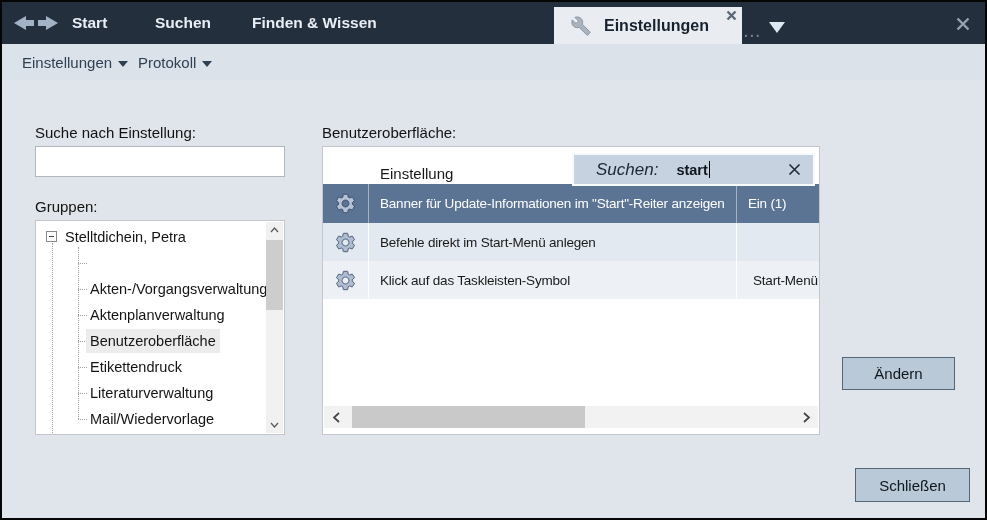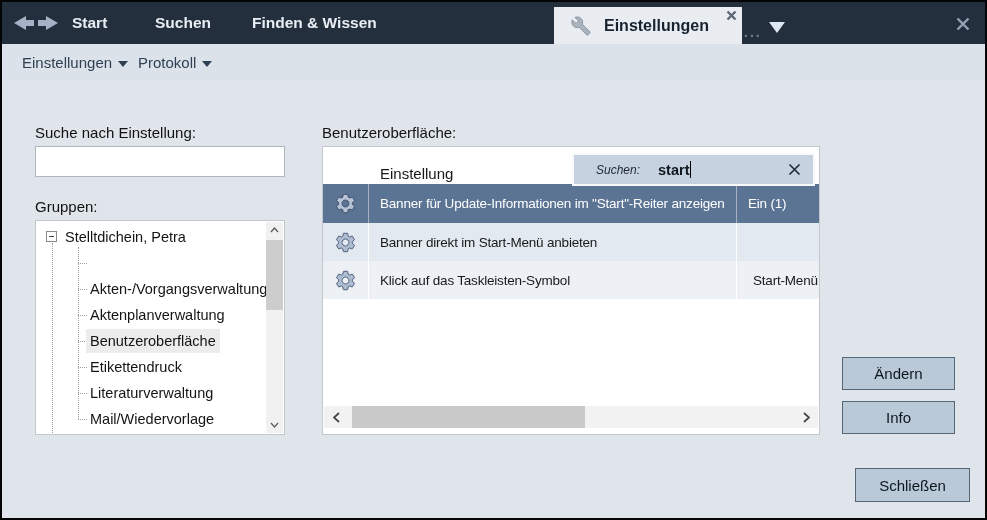--- a/index.html
+++ b/index.html
@@ -50,21 +50,21 @@
   .vscroll .thumb{position:absolute;left:0;top:18px;width:17px;height:70px;background:#cdcdcd;}
   .scroll-arrow{position:absolute;left:0;width:17px;height:16px;display:flex;align-items:center;justify-content:center;background:#f1f1f1;}
   
   .table-panel{position:absolute;left:320px;top:144px;width:498px;height:289px;background:#fff;
        border:1px solid #c2c7cd;overflow:hidden;}
   .tbl-header{position:absolute;left:0;top:8px;width:100%;height:37px;display:flex;align-items:center;}
   .tbl-header .h-label{margin-left:57px;font-size:15px;color:#181818;}
   .sort-caret{position:absolute;left:375px;top:13px;}
   .search-overlay{position:absolute;left:249px;top:6px;width:243px;height:33px;background:#c6d2df;
        border:2px solid #f7f9fb;display:flex;align-items:center;z-index:5;}
-  .search-overlay .s-label{font-style:italic;font-size:12px;color:#1d2733;margin-left:22px;}
+  .search-overlay .s-label{font-style:italic;font-size:17px;color:#1d2733;margin-left:22px;}
   .search-overlay .s-value{font-weight:bold;font-size:14.5px;color:#10161d;margin-left:18px;}
   .search-overlay .cursor{display:inline-block;width:1px;height:17px;background:#000;margin-left:1px;vertical-align:-3px;}
   .search-overlay .s-close{position:absolute;right:12px;top:8px;width:13px;height:13px;}
   .tbl-row{position:absolute;left:0;width:100%;display:flex;align-items:stretch;font-size:13.5px;letter-spacing:-0.2px;}
   .row-0{top:37px;height:39px;background:#5b7494;color:#fff;}
   .row-1{top:76px;height:38px;background:#e3e9f0;color:#191919;}
   .row-2{top:114px;height:38px;background:#edf1f6;color:#191919;}
   .cell-icon{width:46px;display:flex;align-items:center;justify-content:center;flex:none;}
   .row-0 .cell-icon{border-right:1px solid rgba(255,255,255,.45);}
   .row-1 .cell-icon,.row-2 .cell-icon{border-right:1px solid rgba(255,255,255,.9);}
@@ -199,21 +199,21 @@
       <div class="cell-name">Banner für Update-Informationen im "Start"-Reiter anzeigen</div>
       <div class="cell-value">Ein (1)</div>
     </div>
 
     <div class="tbl-row row-1">
       <div class="cell-icon">
         <svg width="23" height="23" viewBox="0 0 24 24">
             <path fill-rule="evenodd" fill="#aebdd2" stroke="#3c4d6b" stroke-width="0.9" d="M19.14 12.94c.04-.3.06-.61.06-.94 0-.32-.02-.64-.07-.94l2.03-1.58c.18-.14.23-.41.12-.61l-1.92-3.32c-.12-.22-.37-.29-.59-.22l-2.39.96c-.5-.38-1.03-.7-1.62-.94l-.36-2.54c-.04-.24-.24-.41-.48-.41h-3.84c-.24 0-.43.17-.47.41l-.36 2.54c-.59.24-1.13.57-1.62.94l-2.39-.96c-.22-.08-.47 0-.59.22L2.74 8.87c-.12.21-.08.47.12.61l2.03 1.58c-.05.3-.09.63-.09.94s.02.64.07.94l-2.03 1.58c-.18.14-.23.41-.12.61l1.92 3.32c.12.22.37.29.59.22l2.39-.96c.5.38 1.03.7 1.62.94l.36 2.54c.05.24.24.41.48.41h3.84c.24 0 .44-.17.47-.41l.36-2.54c.59-.24 1.13-.56 1.62-.94l2.39.96c.22.08.47 0 .59-.22l1.92-3.32c.12-.22.07-.47-.12-.61l-2.01-1.58zM12 15.6c-1.98 0-3.6-1.62-3.6-3.6s1.62-3.6 3.6-3.6 3.6 1.62 3.6 3.6-1.62 3.6-3.6 3.6z"></path>
           </svg>
       </div>
-      <div class="cell-name">Banner direkt im Start-Menü anbieten</div>
+      <div class="cell-name">Befehle direkt im Start-Menü anlegen</div>
       <div class="cell-value"></div>
     </div>
 
     <div class="tbl-row row-2">
       <div class="cell-icon">
         <svg width="23" height="23" viewBox="0 0 24 24">
             <path fill-rule="evenodd" fill="#aebdd2" stroke="#3c4d6b" stroke-width="0.9" d="M19.14 12.94c.04-.3.06-.61.06-.94 0-.32-.02-.64-.07-.94l2.03-1.58c.18-.14.23-.41.12-.61l-1.92-3.32c-.12-.22-.37-.29-.59-.22l-2.39.96c-.5-.38-1.03-.7-1.62-.94l-.36-2.54c-.04-.24-.24-.41-.48-.41h-3.84c-.24 0-.43.17-.47.41l-.36 2.54c-.59.24-1.13.57-1.62.94l-2.39-.96c-.22-.08-.47 0-.59.22L2.74 8.87c-.12.21-.08.47.12.61l2.03 1.58c-.05.3-.09.63-.09.94s.02.64.07.94l-2.03 1.58c-.18.14-.23.41-.12.61l1.92 3.32c.12.22.37.29.59.22l2.39-.96c.5.38 1.03.7 1.62.94l.36 2.54c.05.24.24.41.48.41h3.84c.24 0 .44-.17.47-.41l.36-2.54c.59-.24 1.13-.56 1.62-.94l2.39.96c.22.08.47 0 .59-.22l1.92-3.32c.12-.22.07-.47-.12-.61l-2.01-1.58zM12 15.6c-1.98 0-3.6-1.62-3.6-3.6s1.62-3.6 3.6-3.6 3.6 1.62 3.6 3.6-1.62 3.6-3.6 3.6z"></path>
           </svg>
       </div>
       <div class="cell-name">Klick auf das Taskleisten-Symbol</div>
@@ -229,16 +229,15 @@
       <div class="thumb"></div>
       <div class="h-arrow right">
         <svg width="7" height="11" viewBox="0 0 7 11">
             <polyline points="1,1 6,5.5 1,10" fill="none" stroke="#444" stroke-width="1.7"></polyline>
           </svg>
       </div>
     </div>
   </div>
 
   <div class="btn btn-change">Ändern</div>
-  <div class="btn btn-info">Info</div>
   <div class="btn btn-close">Schließen</div>
 
 </div>
 
 </body></html>

